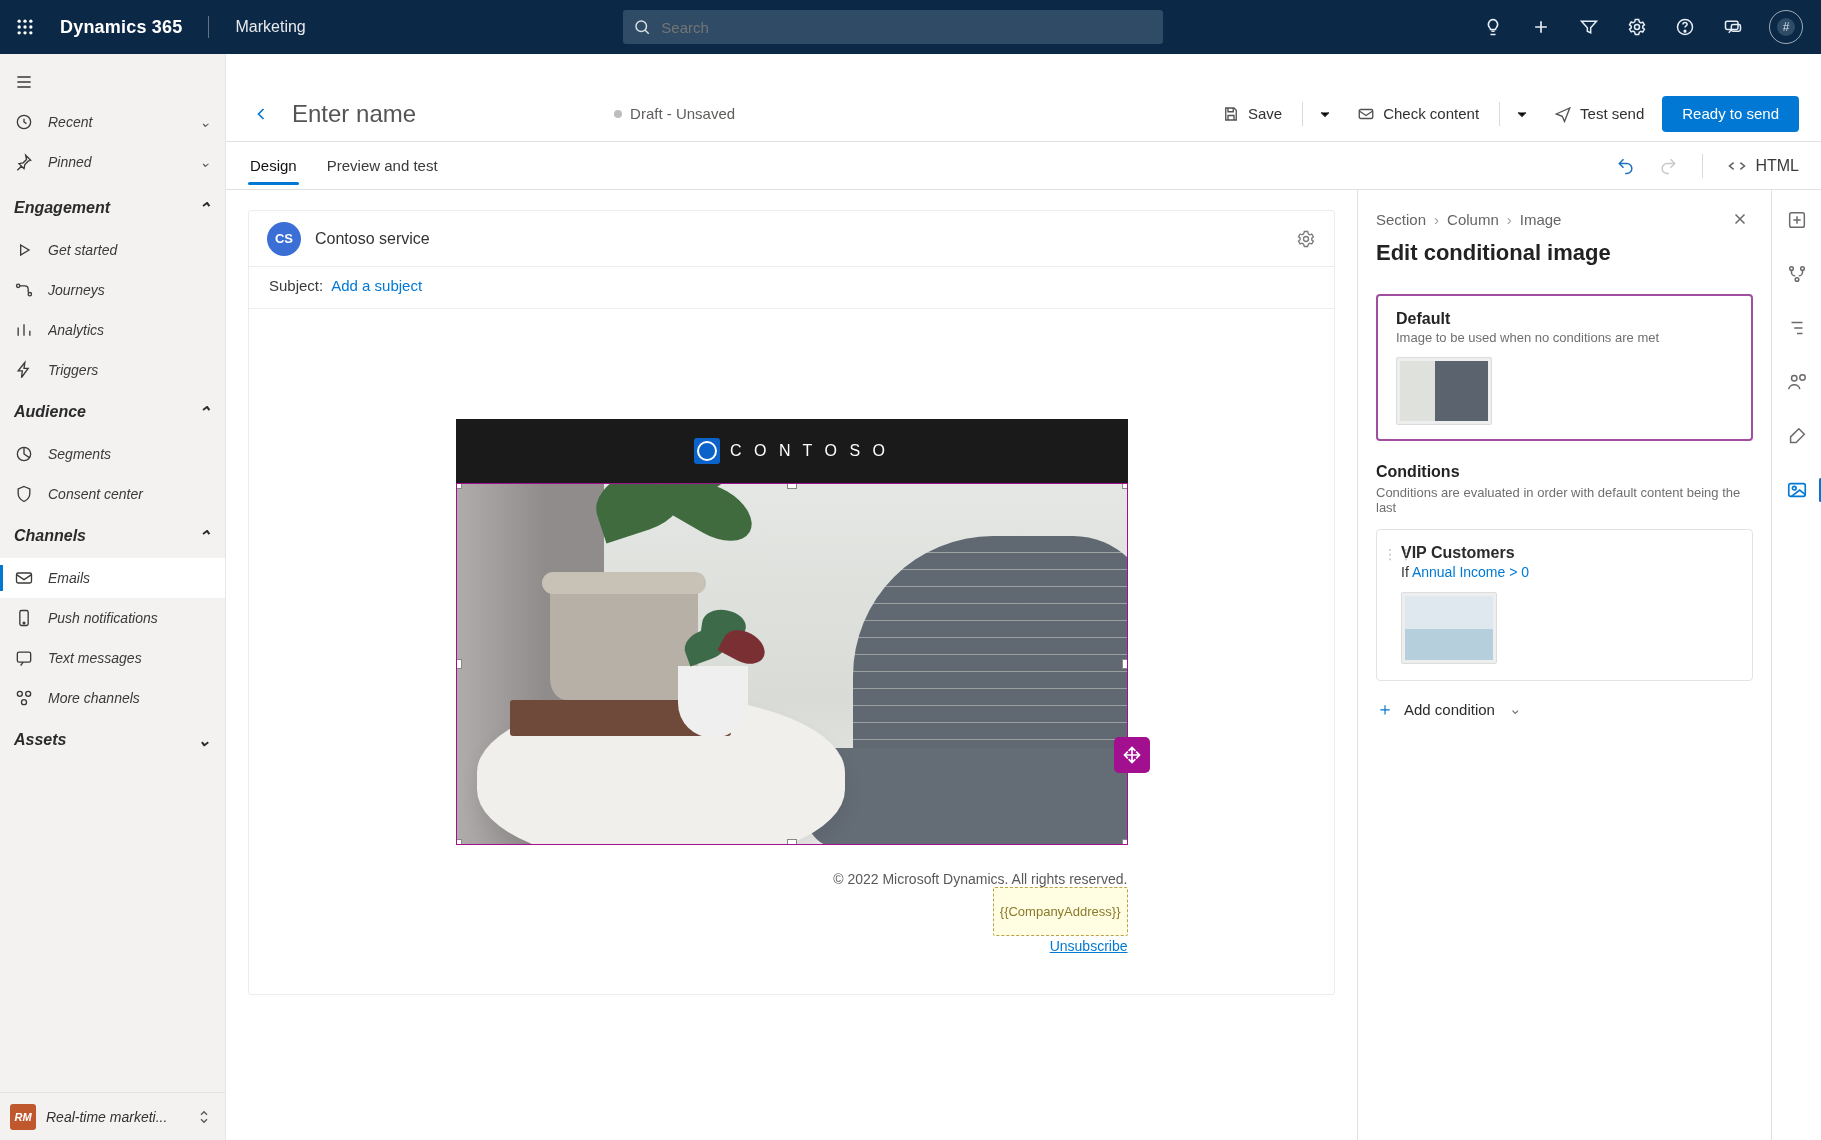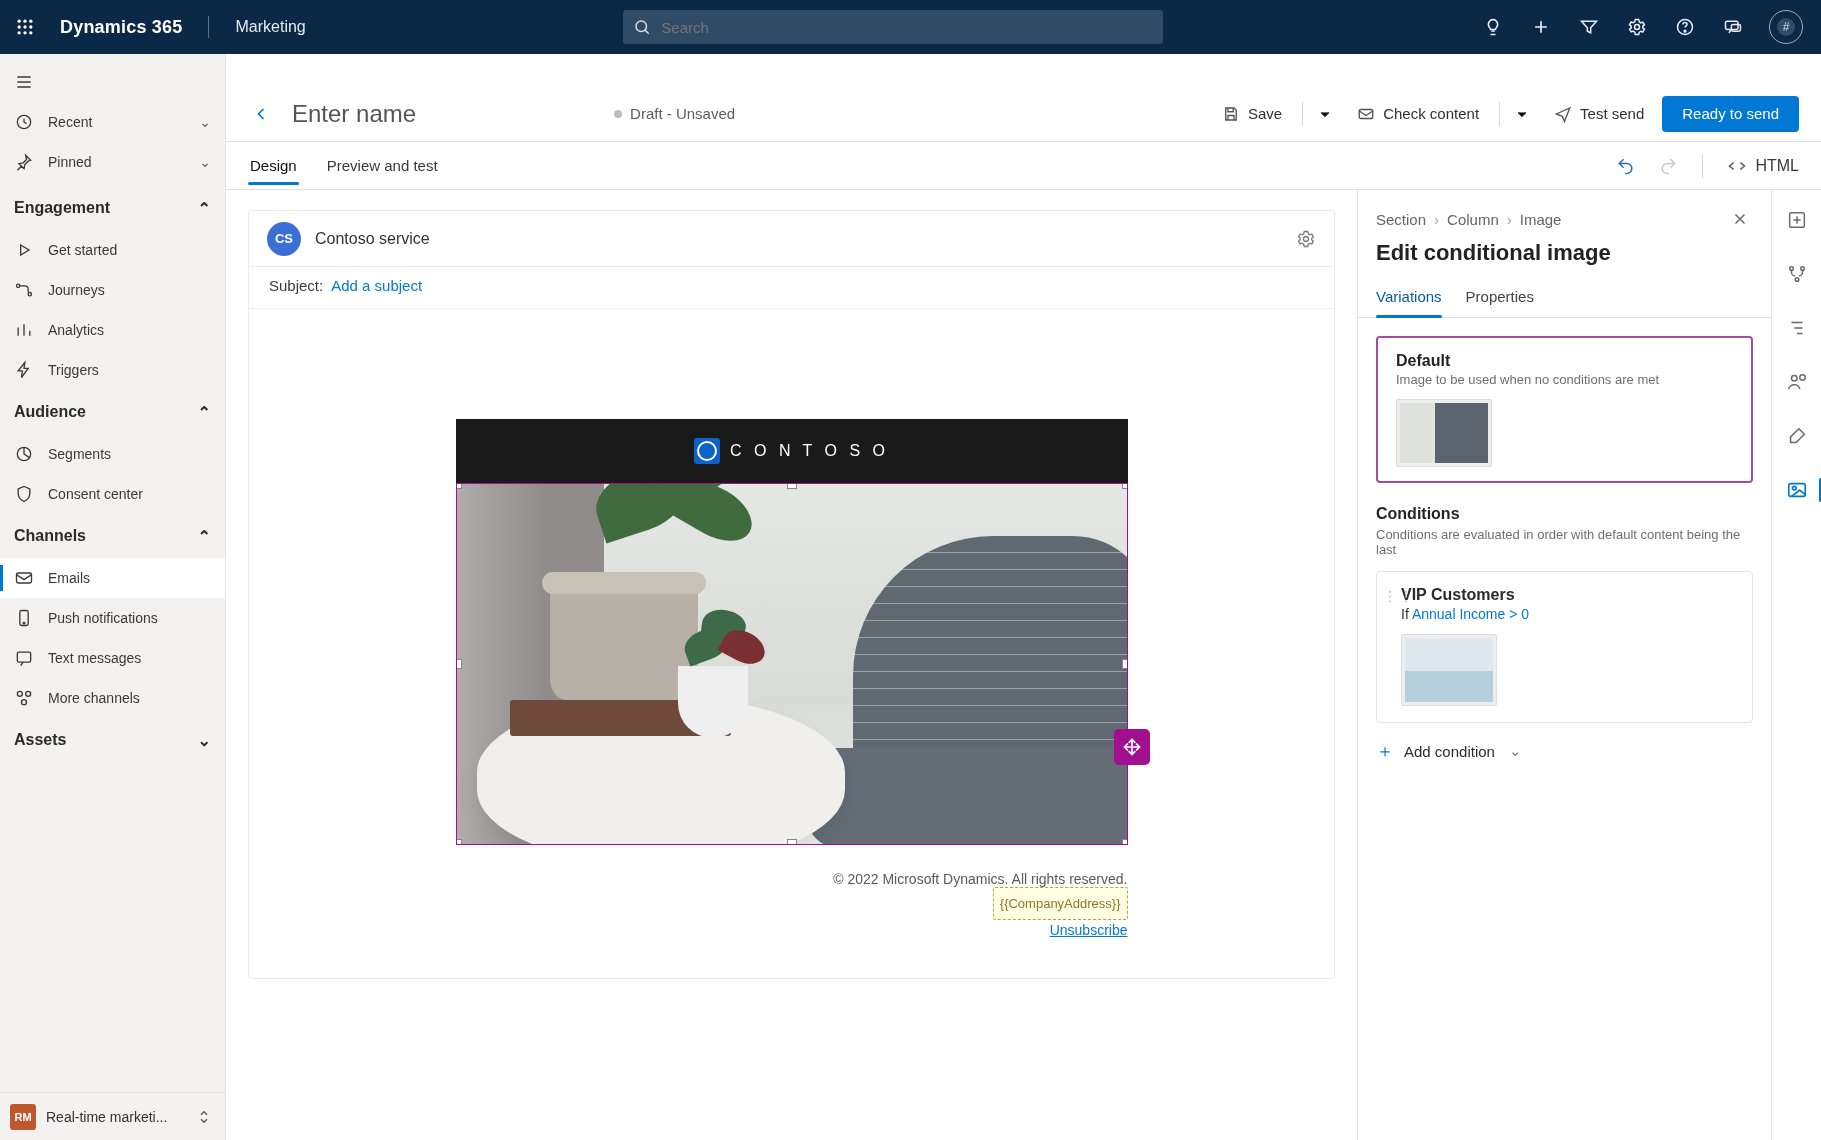--- a/index.html
+++ b/index.html
@@ -34,21 +34,21 @@
 .search input{flex:1;background:transparent;border:0;outline:none;color:#fff;font-size:15px;}
 .tb-right{display:flex;align-items:center;gap:24px;margin-left:auto;padding-right:8px;}
 .tb-ico{width:24px;height:24px;display:flex;align-items:center;justify-content:center;color:#e8eef5;}
 .avatar-ring{width:34px;height:34px;border:1px solid rgba(255,255,255,.6);border-radius:50%;display:flex;align-items:center;justify-content:center;}
 .avatar-dot{width:18px;height:18px;border-radius:50%;background:#2f4b66;display:flex;align-items:center;justify-content:center;font-size:12px;color:#cfe0f0;}
 
 
 .body{display:flex;height:calc(100% - 54px);}
 
 
-.nav{width:226px;background:var(--sidebar);border-right:1px solid #e6e6e6;display:flex;flex-direction:column;}
+.nav{width:226px;background:var(--sidebar);border-right:1px solid #e6e6e6;display:flex;flex-direction:column;font-style:italic;}
 .nav-top{padding:8px 0 4px 0;}
 .nav-ham{height:40px;display:flex;align-items:center;padding:0 14px;color:#3b3a39;}
 .nav-item{display:flex;align-items:center;height:40px;padding:0 14px;color:#3b3a39;font-size:14px;gap:14px;}
 .nav-item .label{flex:1;white-space:nowrap;overflow:hidden;text-overflow:ellipsis;}
 .nav-item .chev{color:#605e5c;}
 .nav-section{display:flex;align-items:center;justify-content:space-between;height:44px;padding:0 14px;font-weight:600;color:#2b2b2b;gap:40px;}
 .nav-item.active{background:#fff;position:relative;}
 .nav-item.active::before{content:"";position:absolute;left:0;top:7px;bottom:7px;width:3px;background:var(--blue);}    
 .nav-footer{margin-top:auto;border-top:1px solid #e2e2e2;height:48px;display:flex;align-items:center;gap:10px;padding:0 10px;}
 .rm-badge{width:26px;height:26px;background:#c0582e;color:#fff;display:flex;align-items:center;justify-content:center;border-radius:3px;font-size:11px;font-weight:600;}
@@ -128,21 +128,21 @@
 .sel-handles .h.tl{top:-5px;left:-5px;}
 .sel-handles .h.tm{top:-5px;left:calc(50% - 5px);}
 .sel-handles .h.tr{top:-5px;right:-5px;}
 .sel-handles .h.ml{top:calc(50% - 5px);left:-5px;}
 .sel-handles .h.mr{top:calc(50% - 5px);right:-5px;}
 .sel-handles .h.bl{bottom:-5px;left:-5px;}
 .sel-handles .h.bm{bottom:-5px;left:calc(50% - 5px);}
 .sel-handles .h.br{bottom:-5px;right:-5px;}
 .move-handle{position:absolute;right:-22px;top:calc(50% + 50px);width:36px;height:36px;background:var(--purple2);border-radius:5px;color:#fff;display:flex;align-items:center;justify-content:center;}
 .email-footer{text-align:right;color:#595959;font-size:14px;margin-top:26px;}
-.addr{display:inline-block;border:1px dashed #b8a24a;background:#fffde2;color:#8a7a2a;font-size:13px;padding:8px 6px;border-radius:2px;}
+.addr{display:inline-block;border:1px dashed #b8a24a;background:#fffde2;color:#8a7a2a;font-size:13px;padding:16px 6px;border-radius:2px;}
 .unsub{color:var(--blue);display:inline-block;margin-top:2px;}
 
 
 .panel{width:414px;border-left:1px solid var(--line);display:flex;flex-direction:column;background:#fff;}
 .crumbs{display:flex;align-items:center;gap:8px;color:#656565;padding:16px 18px 4px 18px;font-size:15px;}
 .crumbs .sep{color:#a0a0a0;}
 .close-x{margin-left:auto;color:#6a6a6a;width:26px;height:26px;display:flex;align-items:center;justify-content:center;}
 .panel h2{margin:0;padding:4px 18px 10px 18px;font-size:22px;font-weight:600;color:#222;}
 .ptabs{display:flex;gap:24px;padding:0 18px;border-bottom:1px solid var(--line);}
 .ptab{padding:12px 0;color:#444;font-size:15px;position:relative;}
@@ -606,24 +606,20 @@
             <span>Column</span>
             <span class="sep">›</span>
             <span>Image</span>
             <span class="close-x">
                 <svg class="svg16" viewBox="0 0 24 24" stroke="currentColor" stroke-width="2">
                   <path d="M6 6l12 12M18 6L6 18"></path>
                 </svg>
               </span>
           </div>
           <h2>Edit conditional image</h2>
-          <div class="ptabs">
-            <span class="ptab active">Variations</span>
-            <span class="ptab">Properties</span>
-          </div>
           <div class="panel-body">
             <div class="default-box">
               <div class="t">Default</div>
               <div class="d">Image to be used when no conditions are met</div>
               <div class="thumb">
                   <div class="mini"></div>
                 </div>
             </div>
 
             <div class="sec-title">Conditions</div>

